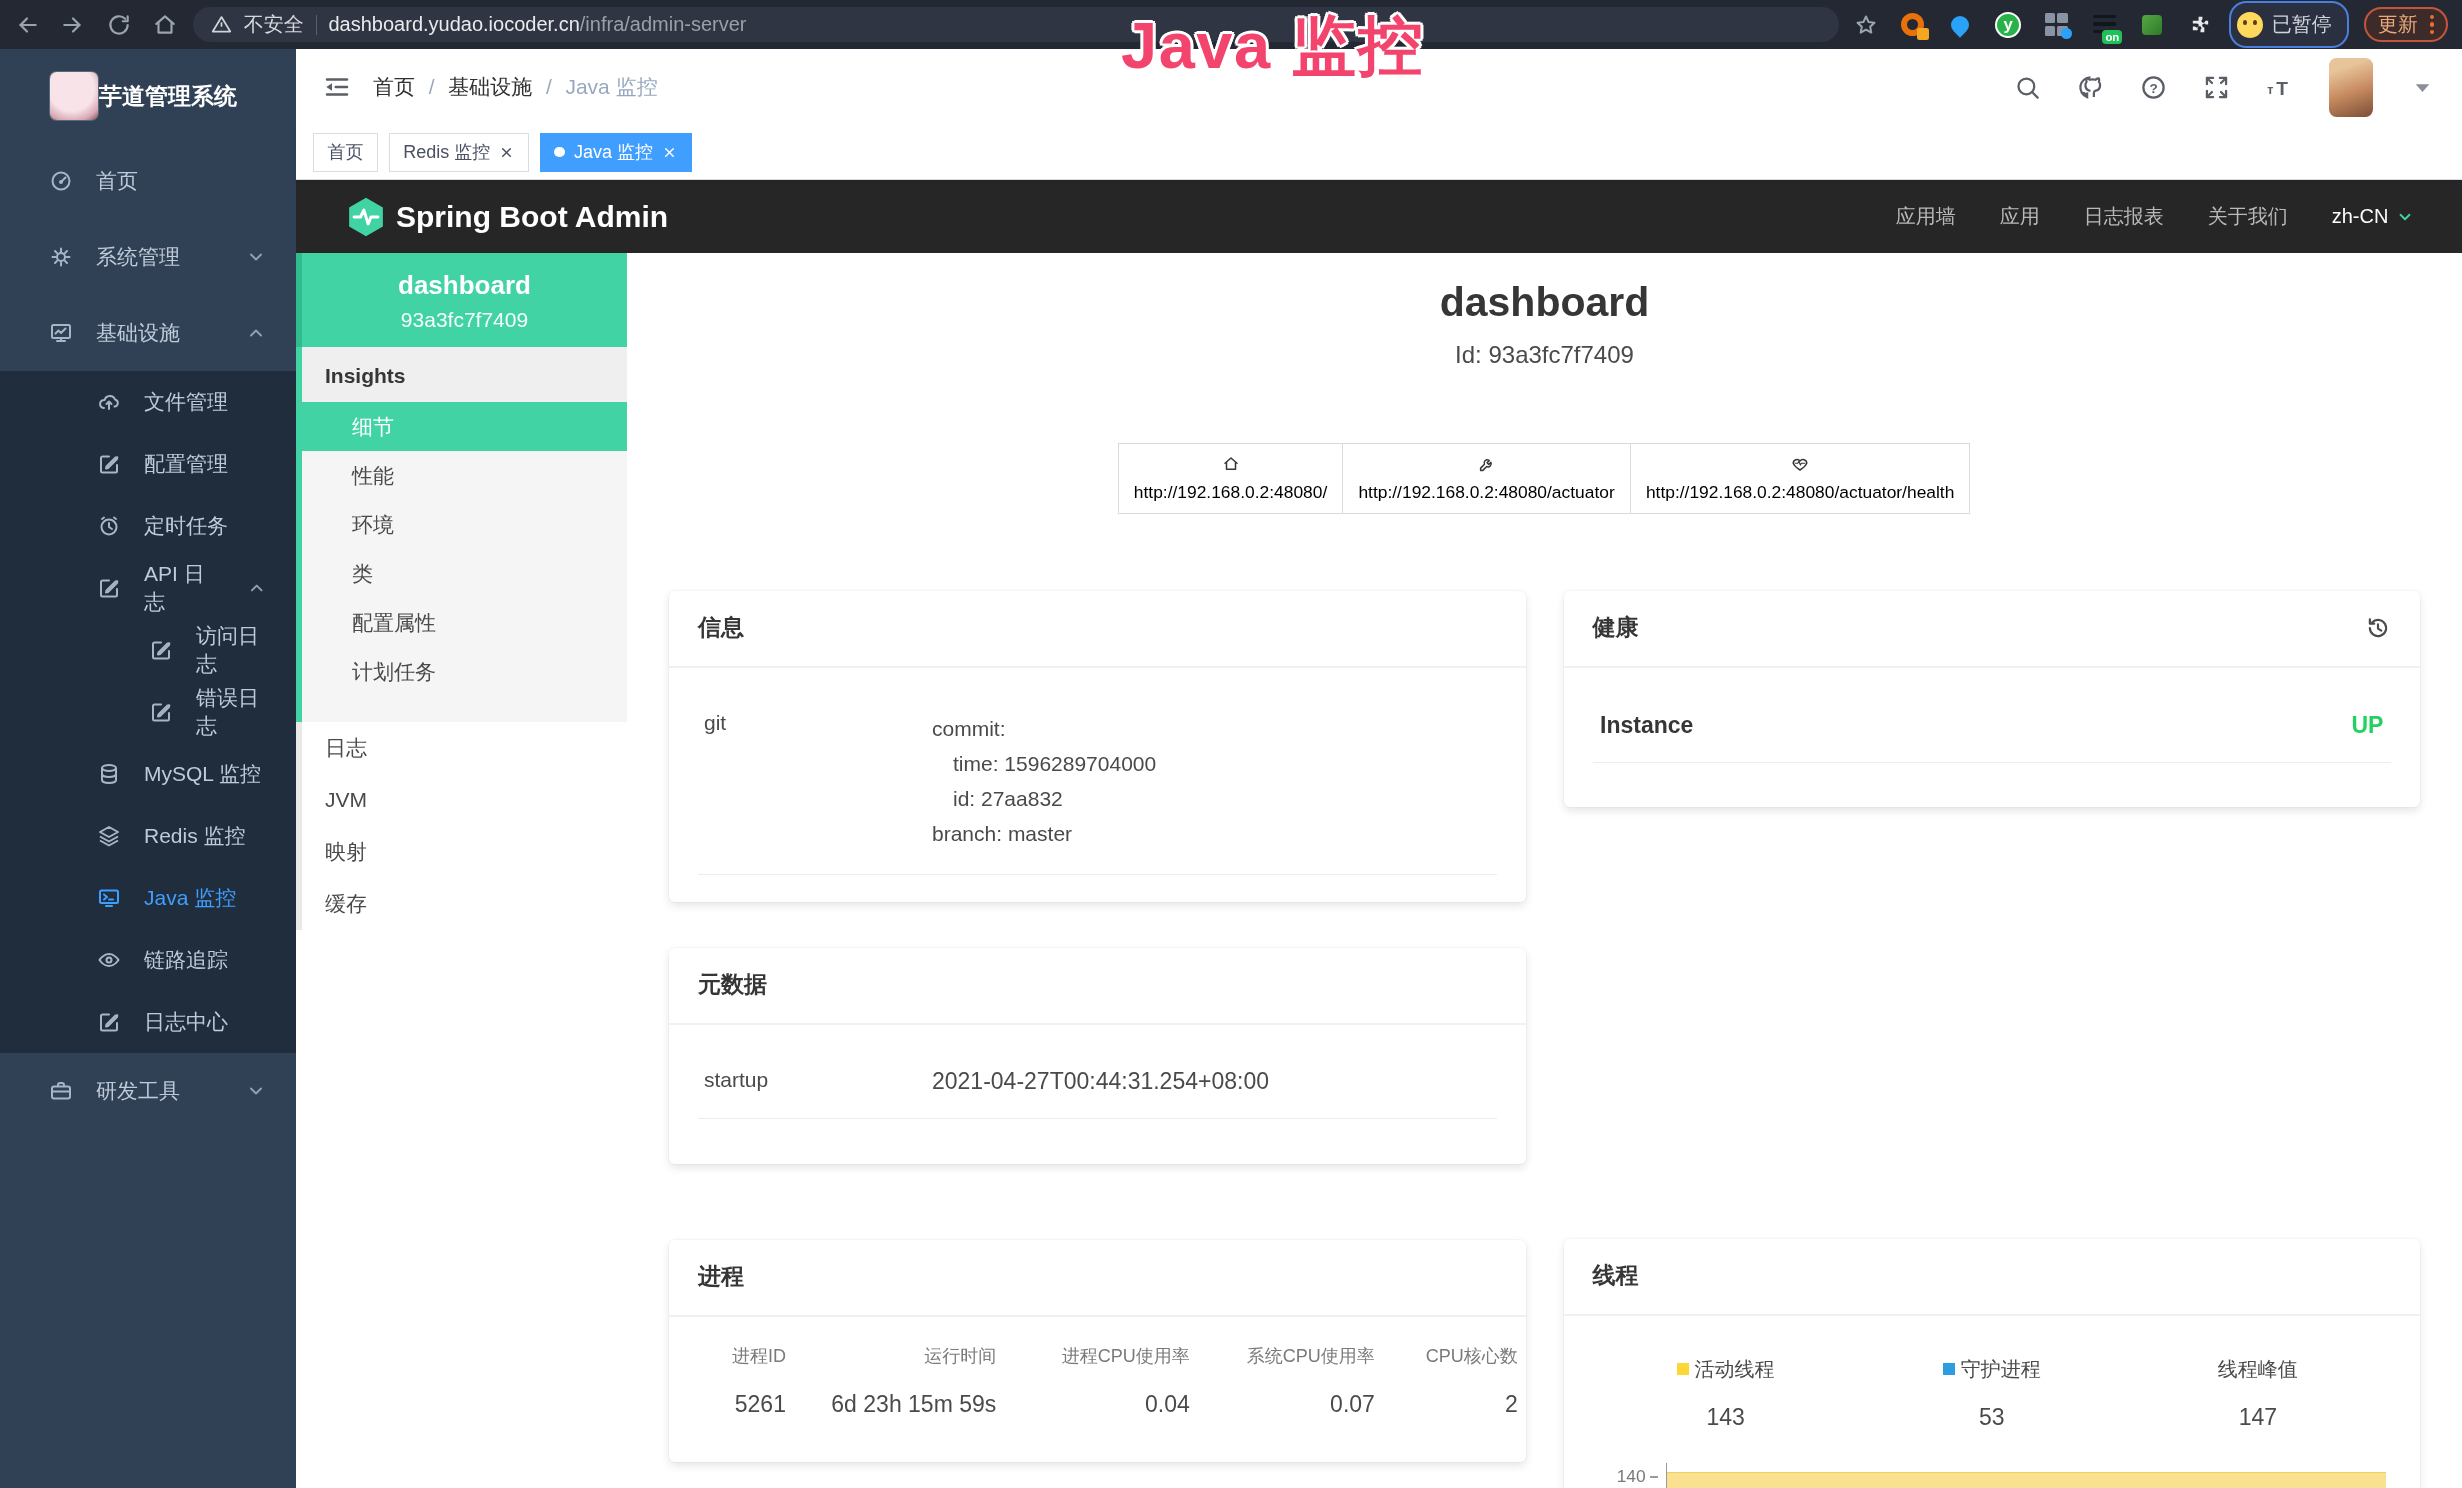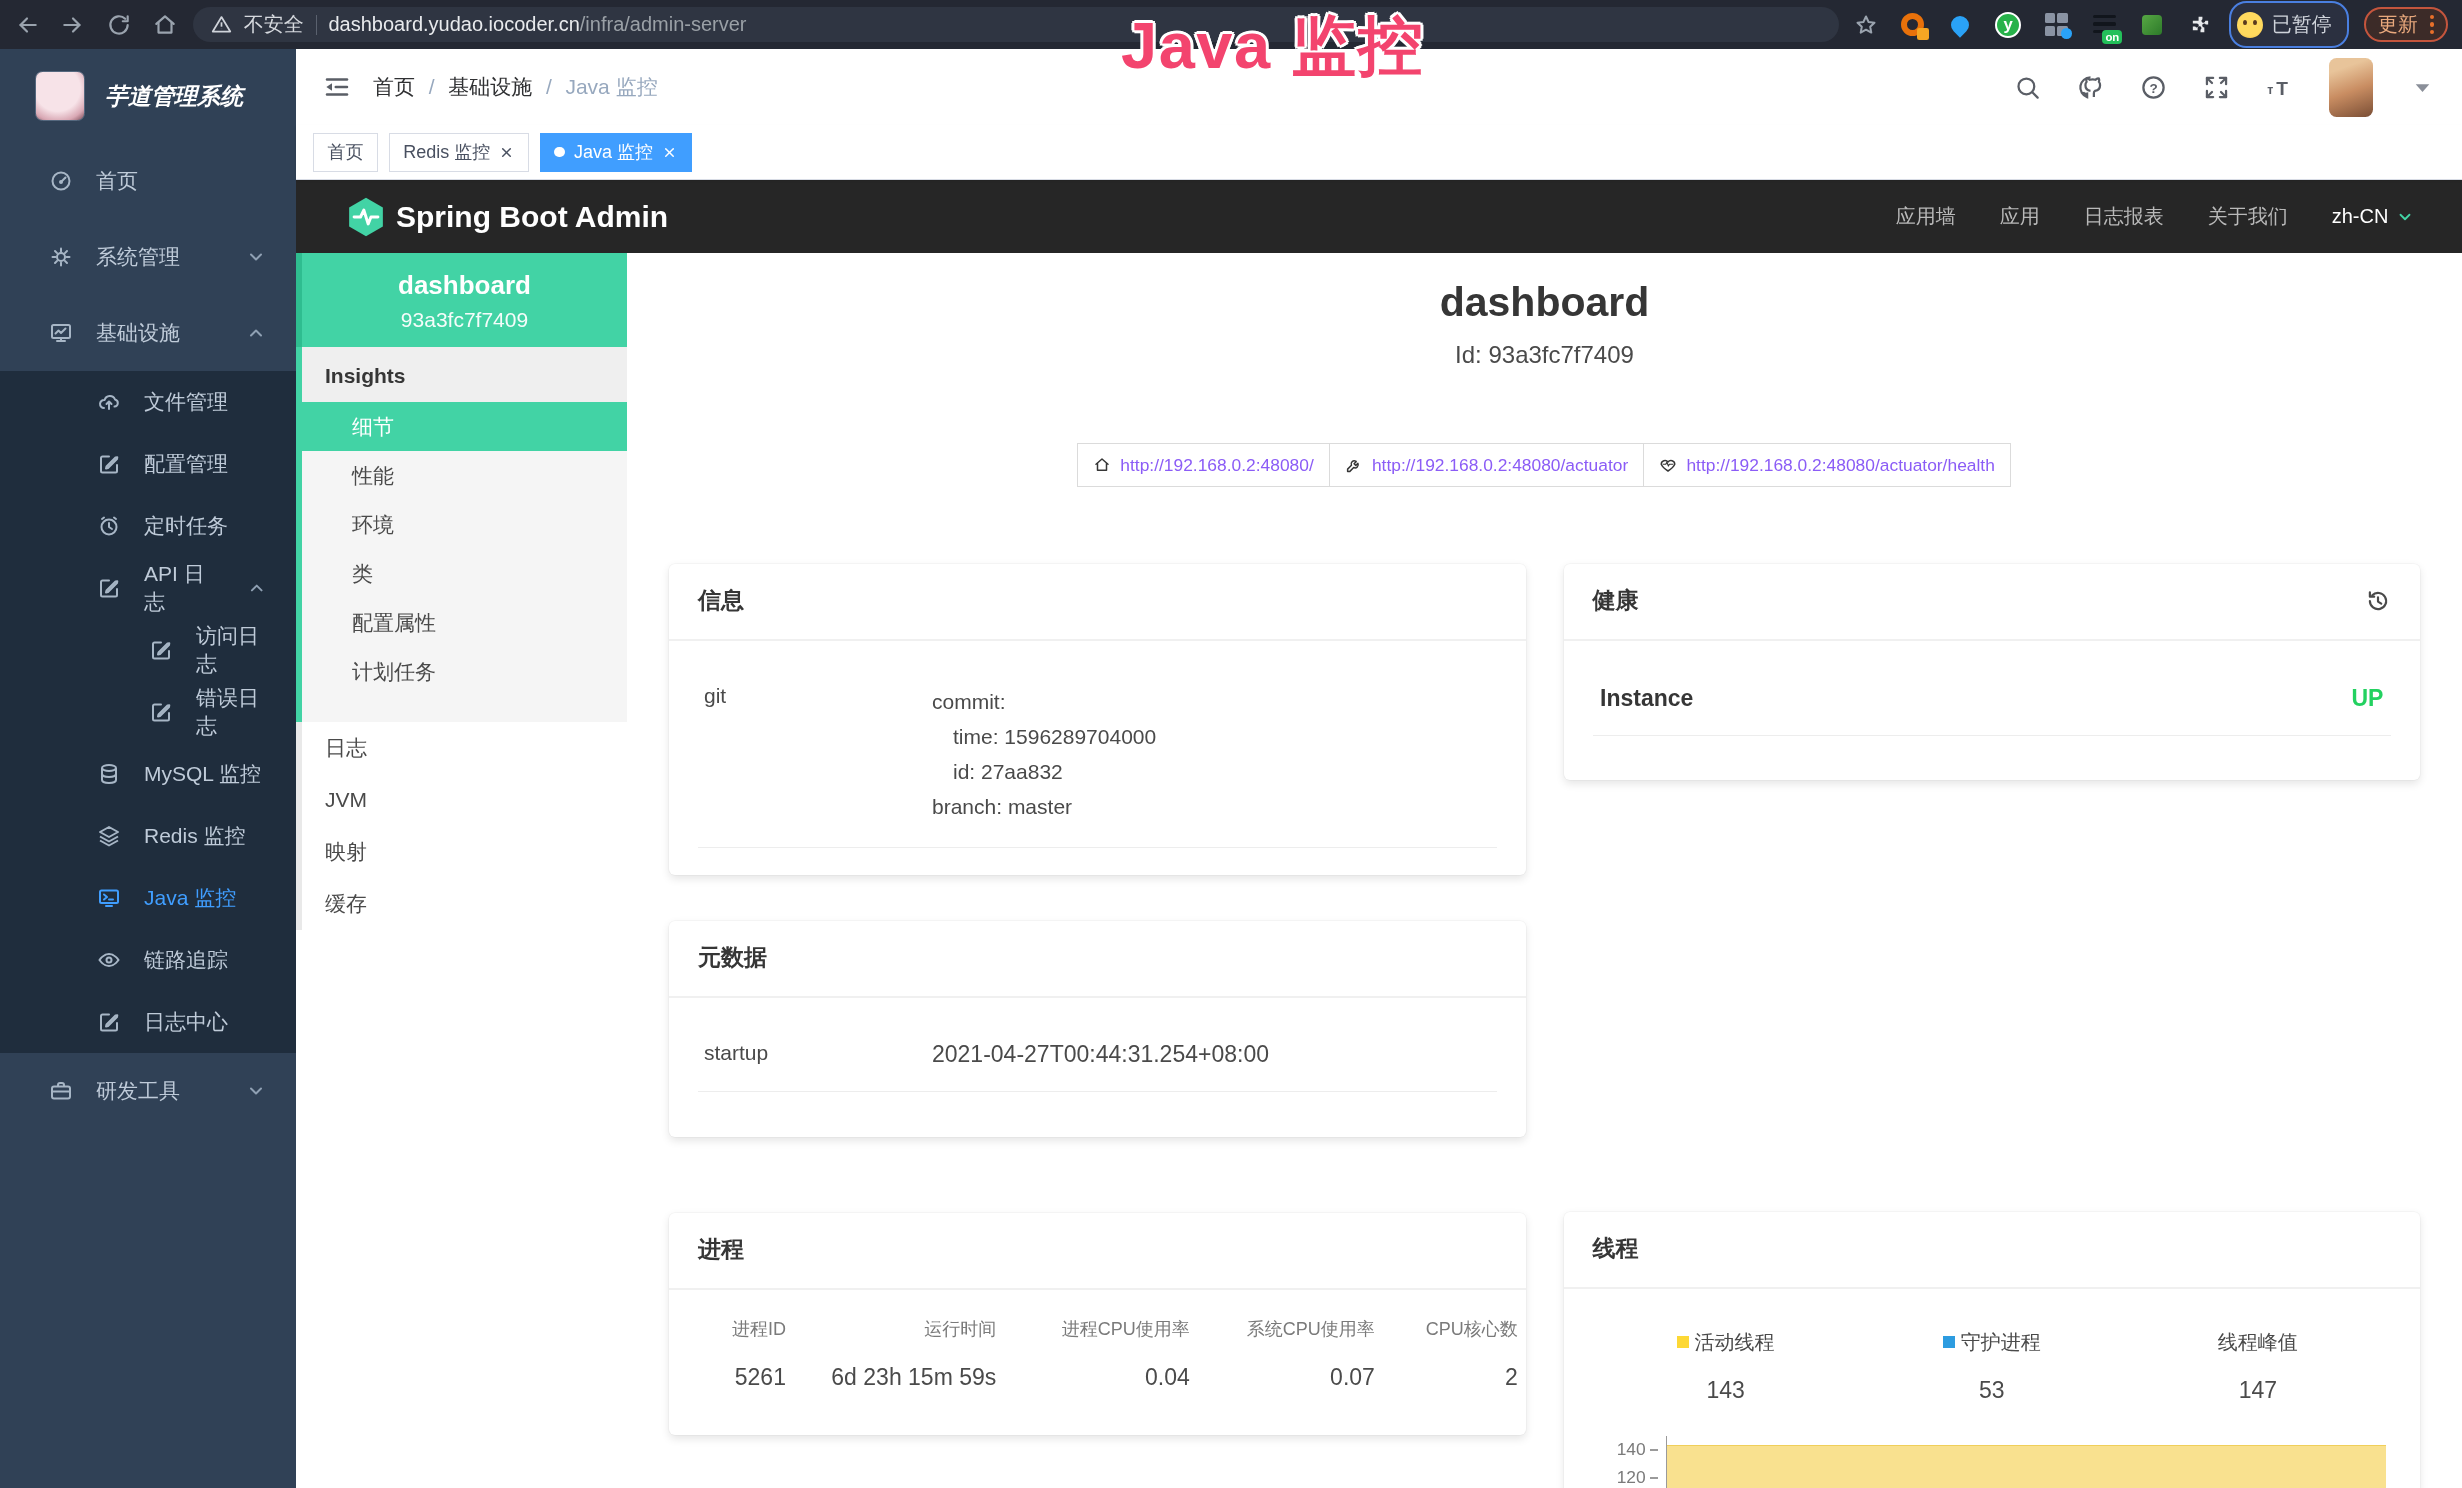--- a/index.html
+++ b/index.html
@@ -41,21 +41,21 @@
   .kebab { display:flex; flex-direction:column; gap:3px; }
   .kebab i { width:4.6px; height:4.6px; border-radius:50%; background:#e8702a; }
 
   
   .overlay-title { position:absolute; left:1121px; top:1.5px; z-index:50; font-size:65px; font-weight:bold; color:#f3446e; letter-spacing:1.5px; white-space:nowrap;
     text-shadow:-3px 0 0 #fff,3px 0 0 #fff,0 -3px 0 #fff,0 3px 0 #fff,-2.3px -2.3px 0 #fff,2.3px -2.3px 0 #fff,-2.3px 2.3px 0 #fff,2.3px 2.3px 0 #fff; }
 
   
   .app-row { display:flex; height:1440px; }
   .sidebar { width:296px; background:#304156; color:#bfcbd9; flex-shrink:0; display:flex; flex-direction:column; }
-  .logo-row { height:94px; display:flex; align-items:center; gap:20px; padding-left:35px;font-style:italic; }
+  .logo-row { height:94px; display:flex; align-items:center; padding-left:49px; }
   .logo-img { width:50px; height:50px; border-radius:7.6px; background:radial-gradient(circle at 45% 35%, #f7e3e8 55%, #d9a8b4 80%, #7a4b57); border:0.8px solid #55687e; }
   .logo-title { font-size:23px; font-weight:bold; color:#fff; }
   .menu { font-size:21px; }
   .mi { height:76px; display:flex; align-items:center; gap:23px; padding:0 30px 0 49px; cursor:pointer; }
   .mi .micon { width:24px; height:24px; color:#a7b6c6; flex-shrink:0; }
   .mi .chev { margin-left:auto; width:20px; height:20px; color:#8fa0b3; }
   .submenu { background:#1f2d3d; }
   .submenu .mi { height:62px; padding-left:97px; }
   .submenu .mi.nest { padding-left:149px; }
   .mi.active { color:#409EFF; } .mi.active .micon { color:#409EFF; }
@@ -99,21 +99,21 @@
   .sec-label { background:#efefef; font-weight:bold; color:#363636; padding:16.7px 0 13.7px 23px; }
   .smi { height:49px; line-height:49px; padding-left:50px; cursor:pointer; }
   .smi.active { background:#42d3a5; color:#fff; }
   .lower { border-left:6px solid #e9e9e9; }
   .lower .smi { padding-left:23px; height:52px; line-height:52px; }
 
   .sba-main { flex:1; background:#fff; overflow:hidden; padding-top:26px; }
   .m-title { text-align:center; font-size:41px; color:#363636; font-weight:600; }
   .m-id { text-align:center; font-size:24px; color:#4a4a4a; margin-top:15px; }
   .links-row { display:flex; justify-content:center; margin-top:74px; }
-  .link-btn { display:flex; align-items:center; gap:9px; border:0.8px solid #dbdbdb; background:#fff; padding:10.6px 15px; font-size:17.4px; color:#8b5cf6; margin-left:-0.8px; cursor:pointer; }
+  .link-btn { display:flex; align-items:center; gap:9px; border:0.8px solid #dbdbdb; background:#fff; padding:10.6px 15px; font-size:17.4px; color:#000000; margin-left:-0.8px; cursor:pointer;flex-direction:column; }
   .link-btn svg { width:18px; height:18px; color:#363636; }
 
   .cards { display:flex; padding:0 42px; margin-top:77px; gap:38px; }
   .col { width:857px; display:flex; flex-direction:column; }
   .card { background:#fff; border-radius:6px; box-shadow:0 3.8px 9px rgba(0,0,0,.1), 0 0 0 0.8px rgba(0,0,0,.03); }
   .card-h { padding:21px 29px 23px; font-size:23px; font-weight:bold; color:#363636; border-bottom:2.3px solid #f0f0f0; display:flex; align-items:center; }
   .card-h .hist { margin-left:auto; width:26px; height:26px; color:#4a4a4a; cursor:pointer; }
   .card-b { padding:23px 29px; }
 
   .kv-row { display:flex; border-bottom:1.5px solid #ededed; padding:20px 6px 23px; font-size:21px; color:#4a4a4a; }

